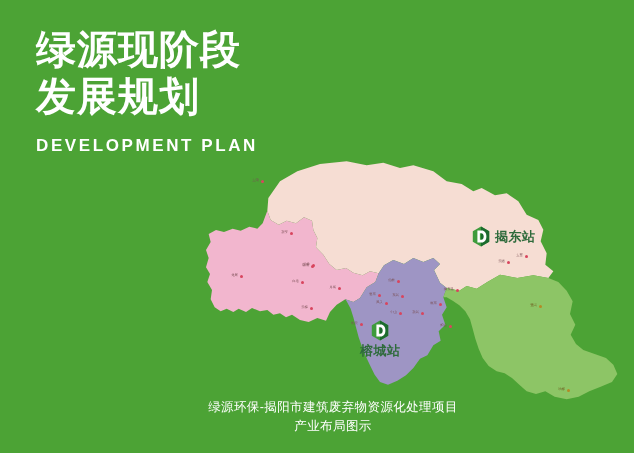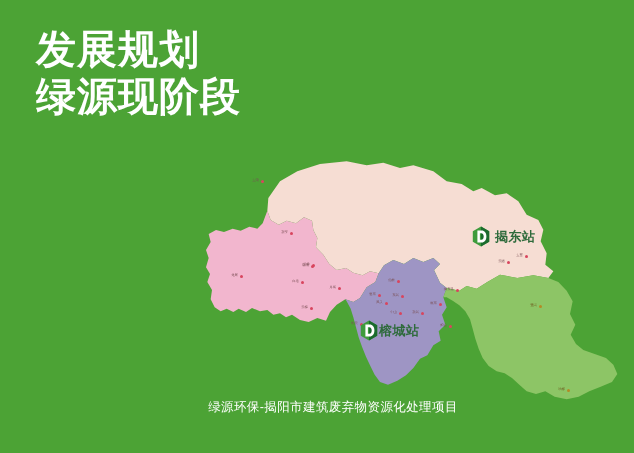--- a/index.html
+++ b/index.html
@@ -71,21 +71,21 @@
   .station .label {
     font-size: 13px;
     font-weight: bold;
     letter-spacing: 0.5px;
   }
   .station-logo {
     display: block;
   }
   .st-jiedong  { left: 292px; top: 68px; }
   .st-chanye   { left: 62px;  top: 93px; flex-direction: column; gap: 1px; align-items: center;}
-  .st-rongcheng{ left: 180px; top: 162px; flex-direction: row; gap: 1px; align-items: center;}
+  .st-rongcheng{ left: 180px; top: 162px; flex-direction: column; gap: 1px; align-items: center;}
   .st-konggang { left: 344px; top: 203px; flex-direction: row-reverse; }
 
   .label-dark  { color: #2F6B3C; }
   .label-white { color: #ffffff; }
 
   
   .town {
     position: absolute;
     width: 3px;
     height: 3px;
@@ -119,22 +119,23 @@
     letter-spacing: 0.4px;
     padding-left: 32px;
   }
 </style>
 </head>
 <body>
 
 <div id="poster">
 
   <div class="title-block">
+    <div class="title-line">绿源现阶段</div>
     <div class="title-line">发展规划</div>
-    <div class="title-line">绿源现阶段</div>
+    <div class="subtitle">DEVELOPMENT PLAN</div>
   </div>
 
   <div class="map-wrap">
 
     <svg class="map-svg" viewBox="0 0 1362 756" preserveAspectRatio="none">
 
       <path fill="#F6DDD3" d="M265,120 L300,70 L352,40 L420,18 L500,10 L560,22 L610,14 L660,30 L700,22
            L760,40 L800,70 L845,78 L880,100 L905,90 L945,112 L980,106 L1015,130
            L1040,170 L1075,186 L1090,215 L1082,250 L1100,286 L1096,320 L1120,340
            L1105,360 L1060,352 L1012,360 L960,350 L922,372 L890,392 L860,384
@@ -256,15 +257,16 @@
                  M7.9 7.2 L7.9 13.8 L9.3 13.8 C10.8 13.8 11.7 12.5 11.7 10.5 C11.7 8.5 10.8 7.2 9.3 7.2 Z" fill="#ffffff"></path>
       </svg>
       <span class="label label-dark">榕城站</span>
     </div>
 
 
   </div>
 
   <div class="caption">
     <div class="caption-line">绿源环保-揭阳市建筑废弃物资源化处理项目</div>
+    <div class="caption-line">产业布局图示</div>
   </div>
 
 </div>
 
 </body></html>

